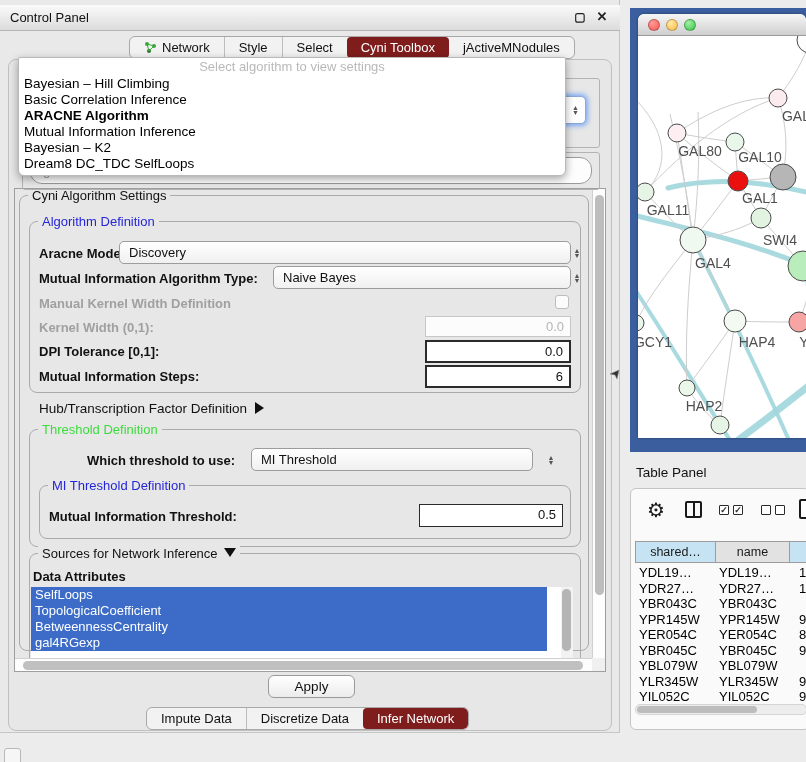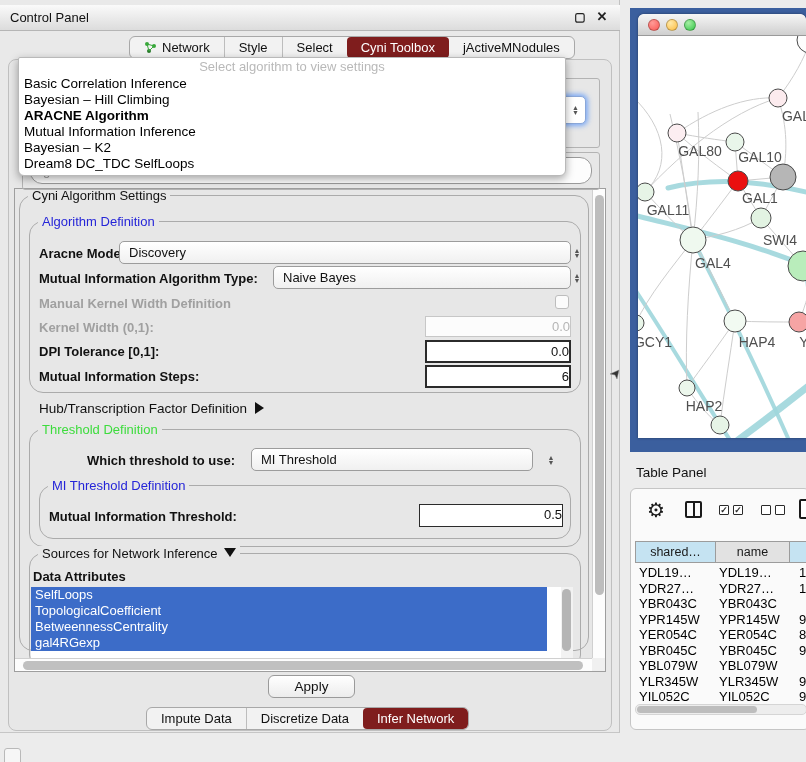--- a/index.html
+++ b/index.html
@@ -34,28 +34,28 @@
   .stepper { position:absolute; right:6px; top:50%; transform:translateY(-50%); display:flex; flex-direction:column; align-items:center; line-height:5px; font-size:7px; color:#555; }
 
   
   #dropdown { position:absolute; left:18px; top:57px; width:548px; z-index:50; background:#fff; border:1px solid #b9b9b9; border-radius:2px 2px 6px 6px; box-shadow:0 3px 9px rgba(0,0,0,.35); padding-bottom:3px; }
   #dd-placeholder { height:18px; line-height:18px; text-align:center; color:#b9b9b9; font-size:13px; }
   .dd-item { height:16px; line-height:16px; padding-left:5px; font-size:13.5px; color:#000; white-space:nowrap; }
   .dd-item.bold { font-weight:bold; }
 
   
   #viewport { position:absolute; left:14px; top:188px; width:592px; height:484px; border:1px solid #9e9e9e; background:#e7e7e7; overflow:hidden; }
-  .fieldset { position:absolute; border:1px solid #ababab; border-radius:14px; }
+  .fieldset { position:absolute; border:1px solid #ababab; border-radius:8px; }
   .fieldset-legend { position:absolute; top:-8px; left:8px; background:#e7e7e7; padding:0 4px; font-size:13px; white-space:nowrap; }
   .legend-blue { color:#2525d8; }
   .legend-green { color:#3ddc3d; }
   .lbl { position:absolute; font-weight:bold; font-size:13px; white-space:nowrap; }
   .lbl.gray { color:#a0a0a0; }
   .combo { position:absolute; background:linear-gradient(#ffffff,#f0f0f0); border:1px solid #9c9c9c; border-radius:5px; font-size:13px; line-height:21px; padding-left:9px; color:#111; }
-  .field { position:absolute; background:#fff; border:2px solid #2b2b2b; font-size:13px; text-align:right; padding-right:0; line-height:19px; color:#111; }
+  .field { position:absolute; background:#fff; border:2px solid #2b2b2b; font-size:13px; text-align:right; padding-right:6px; line-height:19px; color:#111; }
   .field.disabled { border:1px solid #c7c7c7; color:#b5b5b5; background:#fcfcfc; }
   .checkbox { position:absolute; width:14px; height:14px; border:1px solid #bdbdbd; border-radius:3px; background:#fbfbfb; }
   .tri-right { display:inline-block; width:0; height:0; border-top:6px solid transparent; border-bottom:6px solid transparent; border-left:9px solid #111; margin-left:8px; vertical-align:-1px; }
   .tri-down { display:inline-block; width:0; height:0; border-left:6px solid transparent; border-right:6px solid transparent; border-top:9px solid #111; margin-left:6px; vertical-align:1px; }
   #attr-list { position:absolute; left:16px; top:398px; width:530px; height:72px; background:#fff; overflow:hidden; }
   .attr-item { height:16px; line-height:16px; padding-left:4px; width:516px; background:#3c6cc8; color:#fff; font-size:13px; white-space:nowrap; }
   #attr-sb { position:absolute; left:546px; top:398px; width:12px; height:72px; background:#f2f2f2; }
   #attr-sb .thumb { position:absolute; left:1px; top:2px; width:9px; height:62px; background:#b5b5b5; border-radius:5px; }
 
   
@@ -152,22 +152,22 @@
     <div class="bg-fieldset" style="left:22px;top:78px;width:578px;height:70px;z-index:1"></div>
     <div id="bg-combo1">
         <span class="stepper">▲<br>▼</span>
       </div>
     <div class="bg-fieldset" style="left:22px;top:152px;width:578px;height:38px;z-index:1"></div>
     <div id="bg-combo2">gal-filtered sif default node</div>
 
     <div id="dropdown">
       <div id="dd-placeholder">Select algorithm to view settings</div>
       <div id="dd-items">
+          <div class="dd-item">Bayesian – Hill Climbing</div>
           <div class="dd-item">Basic Correlation Inference</div>
-          <div class="dd-item">Bayesian – Hill Climbing</div>
           <div class="dd-item bold">ARACNE Algorithm</div>
           <div class="dd-item">Mutual Information Inference</div>
           <div class="dd-item">Bayesian – K2</div>
           <div class="dd-item">Dream8 DC_TDC SelfLoops</div>
         </div>
     </div>
 
     <div id="viewport">
 
       <div class="fieldset" style="left:4px;top:6px;width:570px;height:456px">

